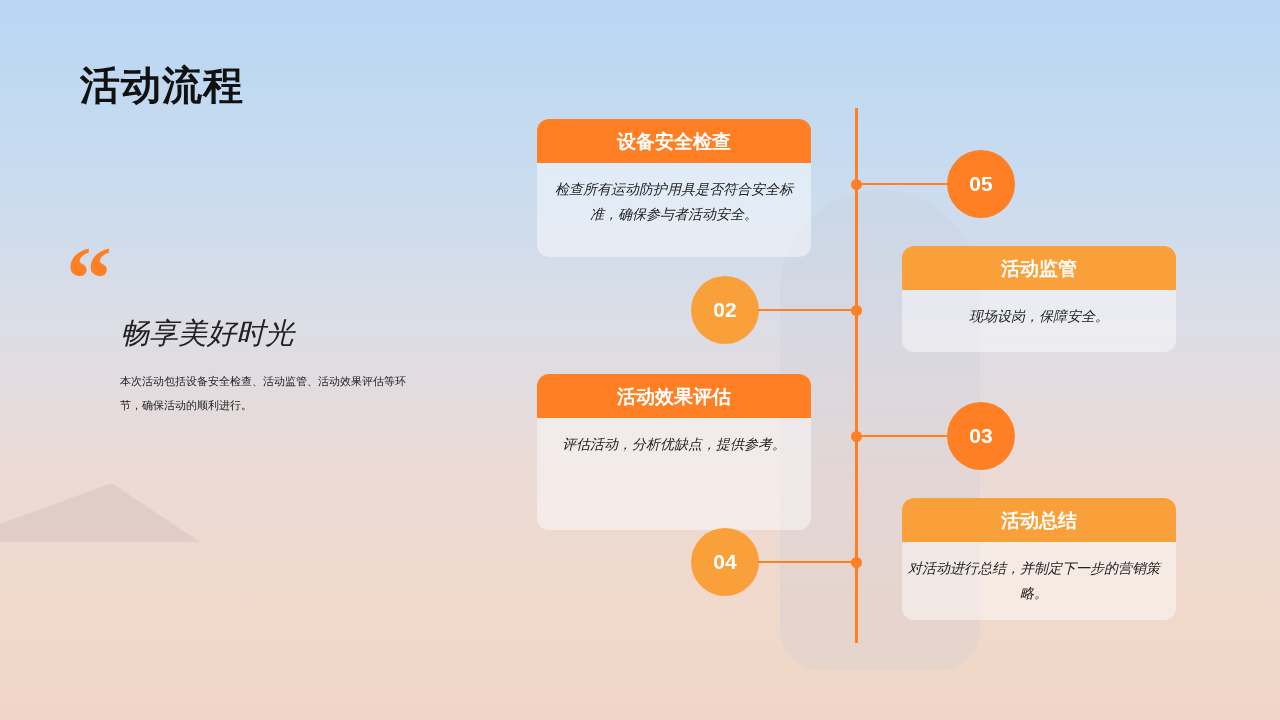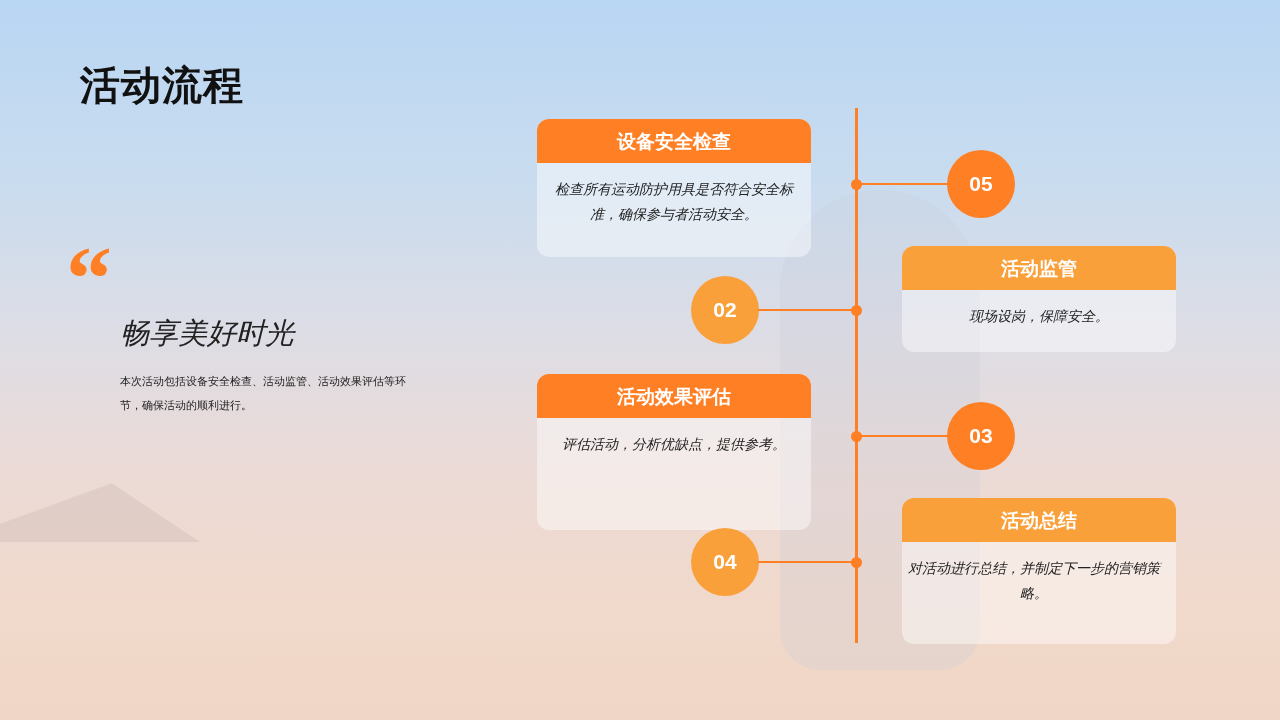--- a/index.html
+++ b/index.html
@@ -51,19 +51,19 @@
 <div class="dot dark" style="left:851px;top:305px;"></div>
 
 <div class="card" style="left:537px;top:374px;height:156px;">
   <div class="card-head dark">活动效果评估</div>
   <div class="card-body">评估活动，分析优缺点，提供参考。</div>
 </div>
 <div class="dot dark" style="left:851px;top:431px;"></div>
 <div class="conn dark" style="left:857px;top:435px;width:92px;"></div>
 <div class="circle dark" style="left:947px;top:402px;">03</div>
 
-<div class="card" style="left:902px;top:498px;height:146px;">
+<div class="card" style="left:902px;top:498px;height:122px;">
   <div class="card-head light">活动总结</div>
   <div class="card-body" style="padding-left:4px;padding-right:14px;">对活动进行总结，并制定下一步的营销策略。</div>
 </div>
 <div class="circle light" style="left:691px;top:528px;">04</div>
 <div class="conn dark" style="left:758px;top:561px;width:98px;"></div>
 <div class="dot dark" style="left:851px;top:557px;"></div>
 
 </body></html>

